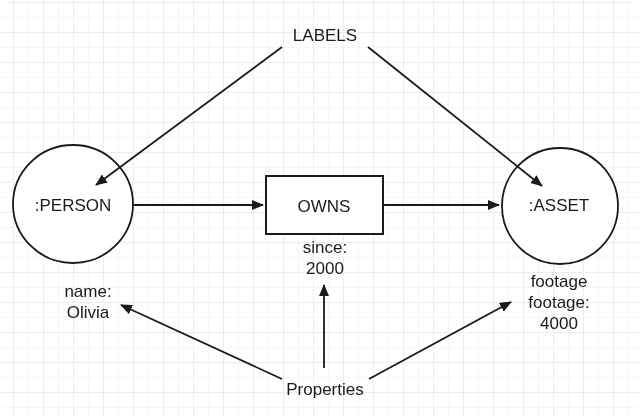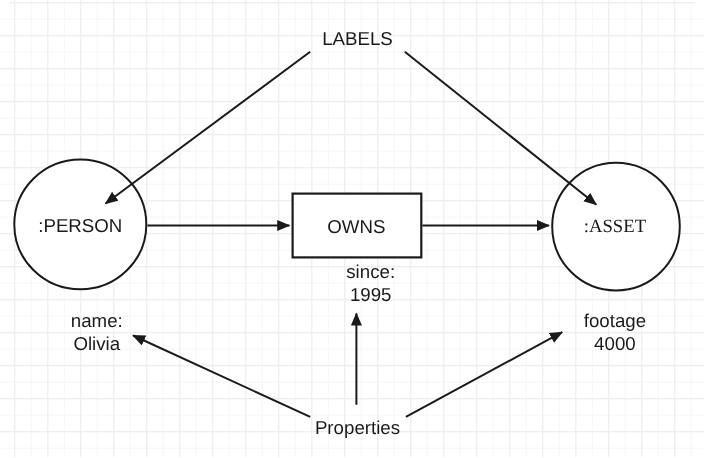--- a/index.html
+++ b/index.html
@@ -69,30 +69,31 @@
     <line x1="282" y1="379" x2="121" y2="305" stroke="#1a1a1a" stroke-width="1.8" marker-end="url(#arrow)"></line>
     <line x1="324" y1="368" x2="324" y2="285" stroke="#1a1a1a" stroke-width="1.8" marker-end="url(#arrow)"></line>
     <line x1="369" y1="379" x2="511" y2="302" stroke="#1a1a1a" stroke-width="1.8" marker-end="url(#arrow)"></line>
   </svg>
 
   <div class="lbl" style="left:325px; top:35px;">LABELS</div>
   <div class="lbl" style="left:73px; top:205px;">:PERSON</div>
 
   <div class="lbl" style="left:325px; top:389px;">Properties</div>
   <div class="lbl" style="left:324px; top:206px;">OWNS</div>
-  <div class="lbl" style="left:559px; top:205px;font-family:Liberation Serif, serif;">:ASSET</div>
+  <div class="lbl" style="left:559px; top:205px;">:ASSET</div>
 
   <div class="lbl" style="left:72px; top:302px;margin-left:16px;">
     <div>name:</div>
     <div>Olivia</div>
   </div>
 
-  <div class="lbl" style="left:325px; top:258px;margin-left:12px;">
+  <div class="lbl" style="left:325px; top:258px;">
     <div>since:</div>
-    <div>1995</div>
+    <div>2000</div>
   </div>
 
   <div class="lbl" style="left:559px; top:302px;">
     <div>footage</div>
+    <div>footage:</div>
     <div>4000</div>
   </div>
 
 </div>
 
 </body></html>

